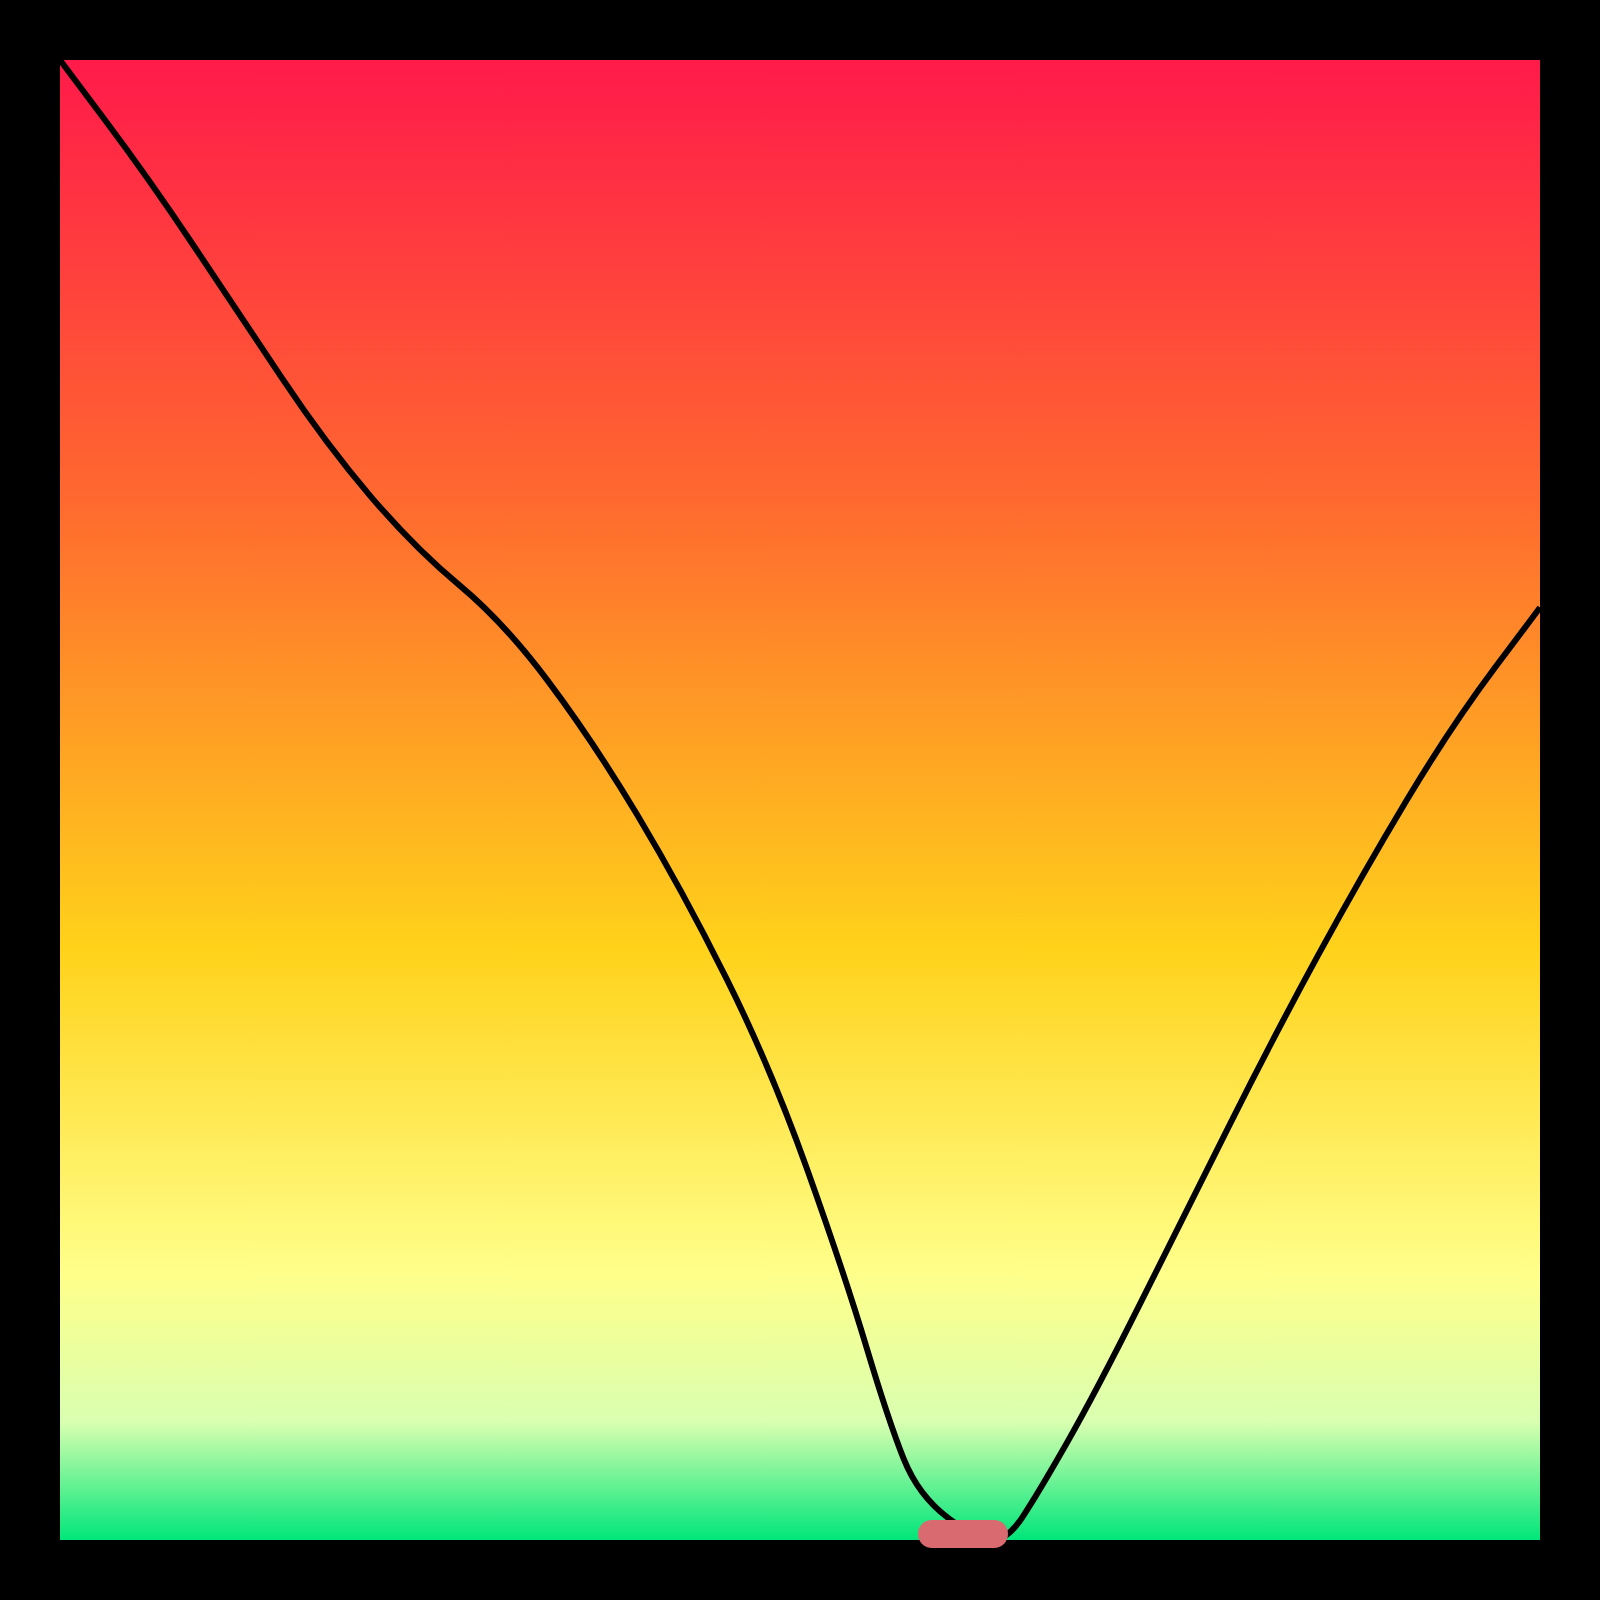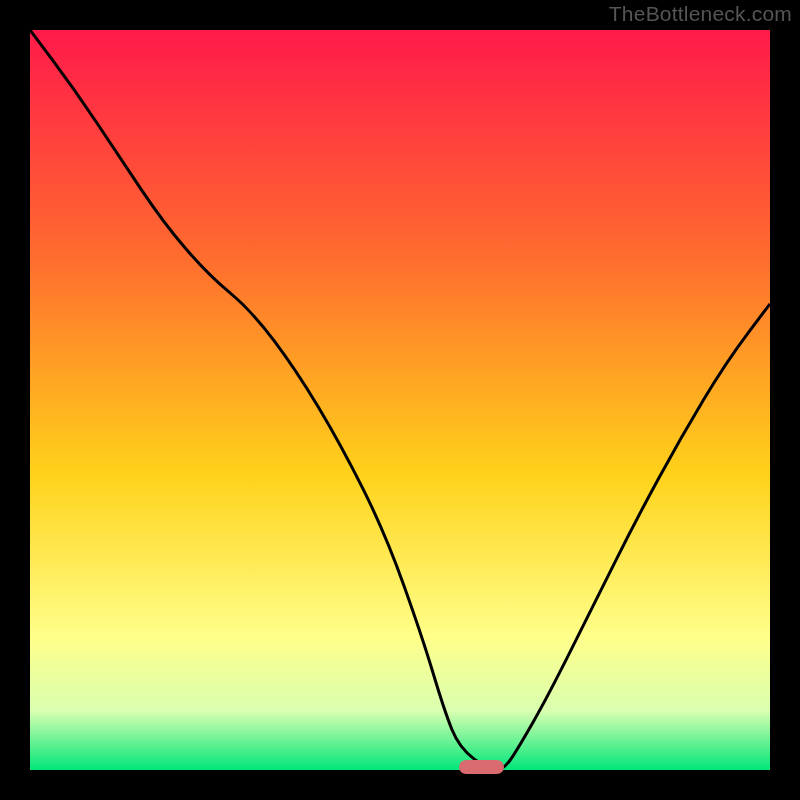--- a/index.html
+++ b/index.html
@@ -49,21 +49,20 @@
     border-radius: 7px;
     background: #d96a6f;
     z-index: 15;
   }
 </style>
 </head>
 <body>
 
 <div class="frame">
 
-  <div class="attribution">TheBottleneck.com</div>
 
   <div class="plot-outer">
 
     <svg class="plot" viewBox="0 0 740 740" preserveAspectRatio="none">
       <defs>
         <linearGradient id="bgGrad" x1="0" y1="0" x2="0" y2="1">
           <stop id="g0" offset="0%" stop-color="#ff1a4a"></stop>
           <stop id="g1" offset="30%" stop-color="#ff6a2f"></stop>
           <stop id="g2" offset="60%" stop-color="#ffd21a"></stop>
           <stop id="g3" offset="82%" stop-color="#ffff8a"></stop>

